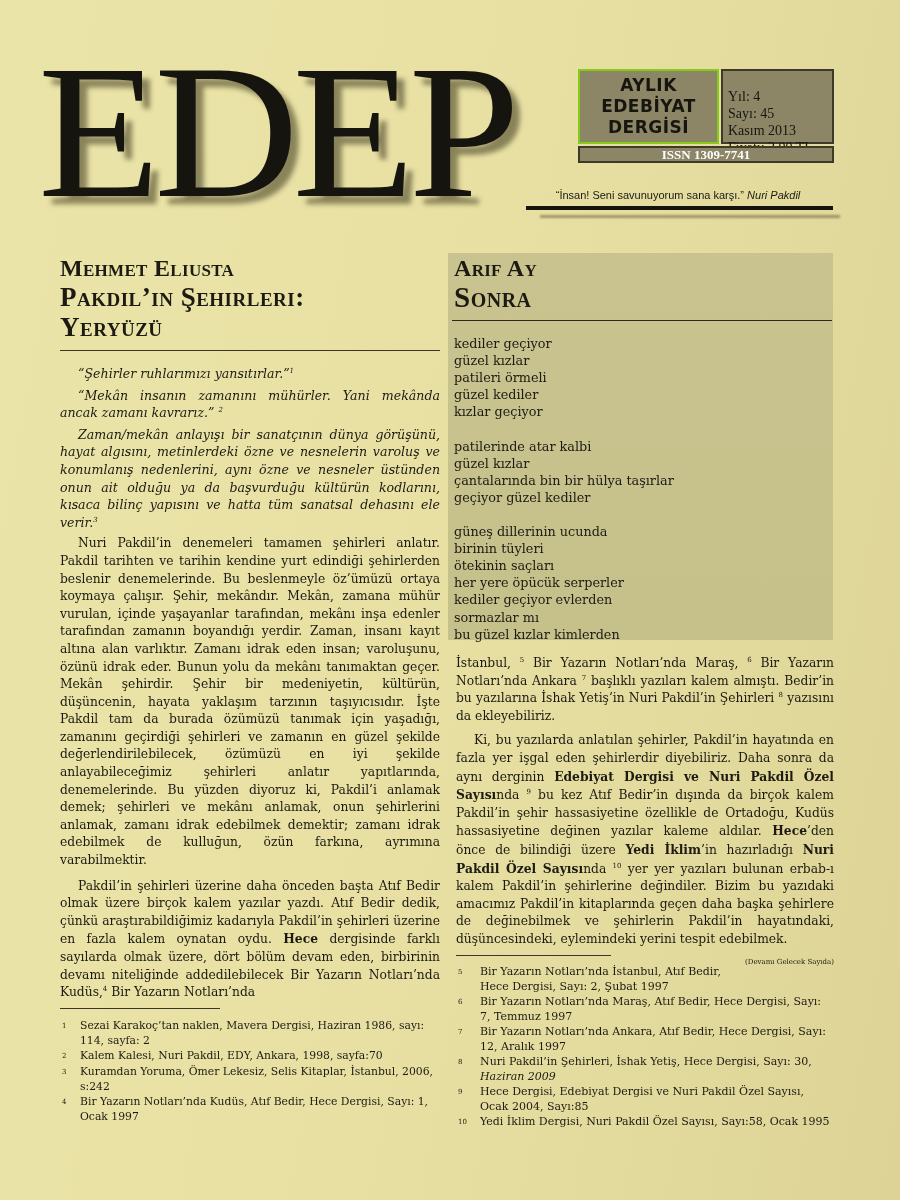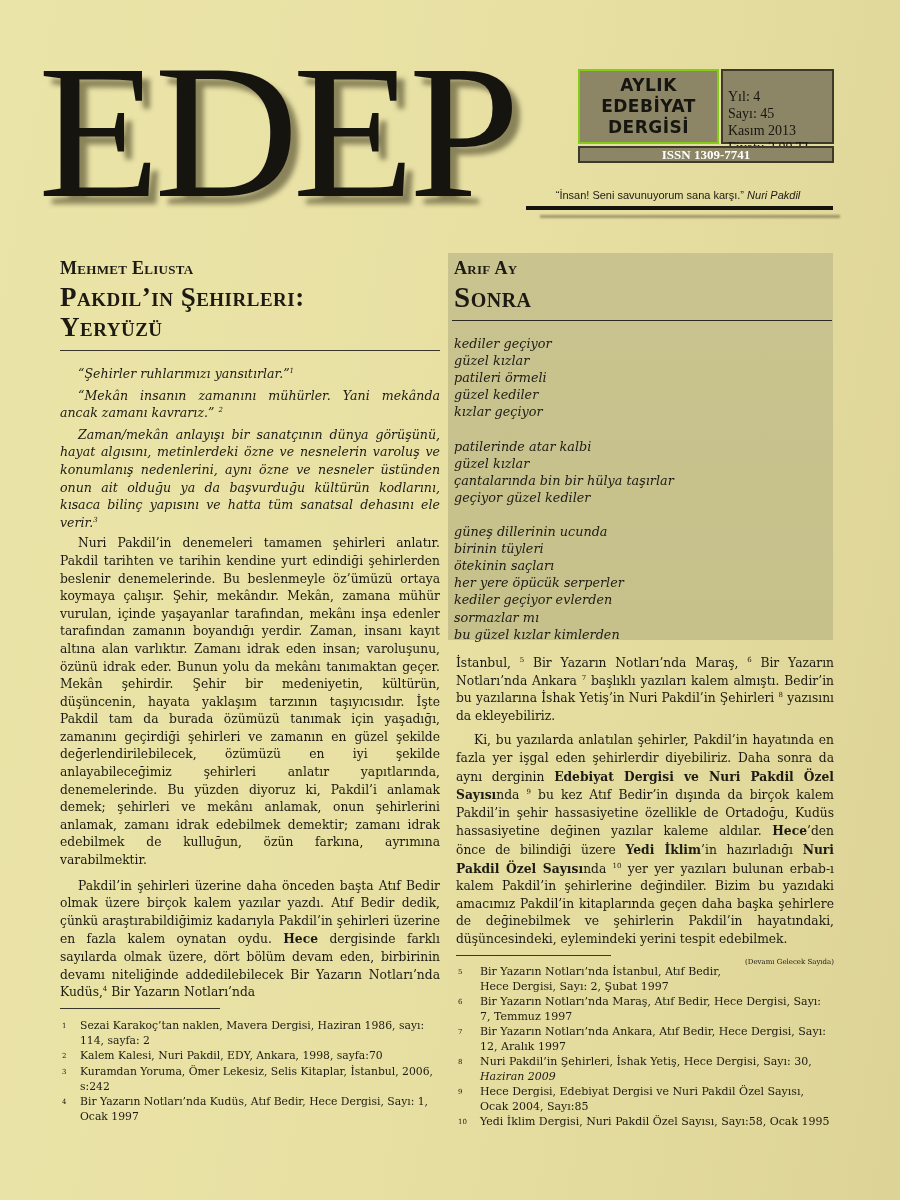--- a/index.html
+++ b/index.html
@@ -49,21 +49,21 @@
     font-family: Liberation Sans, sans-serif; font-size: 11px; text-align: center;
     padding-right: 4px;
   }
   .motto i { font-style: italic; }
   .motto-rule { position: absolute; left: 526px; top: 206px; width: 307px; height: 4px; background: #14130e; }
   .motto-shadow { position: absolute; left: 540px; top: 215px; width: 300px; height: 3px; background: rgba(70,65,40,0.45); filter: blur(1.2px); }
 
   
   .left { position: absolute; left: 60px; top: 258px; width: 380px; }
   .author {
-    font-family: "Liberation Serif", serif; font-weight: bold; font-size: 18px;
+    font-family: "Liberation Serif", serif; font-weight: bold; font-size: 24px;
     font-variant: small-caps; letter-spacing: 0.3px; line-height: 20px;
   }
   .title {
     font-family: "Liberation Serif", serif; font-weight: bold; font-size: 27px;
     font-variant: small-caps; line-height: 30px; letter-spacing: 0.5px; margin-top: 4px;
   }
   .rule { height: 1px; background: #3a372a; }
   .left .rule { margin-top: 8px; width: 380px; }
   .body-text {
     font-family: "DejaVu Serif", serif; font-size: 12.3px; line-height: 17.6px;
@@ -83,21 +83,21 @@
   .fn-text { flex: 1; }
 
   
   .poem-box {
     position: absolute; left: 448px; top: 253px; width: 385px; height: 387px;
     background: linear-gradient(180deg, #c9c38f 0%, #c6c08b 100%);
     padding: 5px 10px 0 6px;
   }
   .poem-box .rule { margin-top: 8px; margin-left: -2px; width: 380px; background: #2c2a20; }
   .poem { margin-top: 14px; font-family: "DejaVu Serif", serif; font-size: 12.8px; line-height: 17.1px; }
-  .stanza { margin-bottom: 17.1px; font-style: italic; }
+  .stanza { margin-bottom: 17.1px; }
 
   
   .right { position: absolute; left: 456px; top: 655px; width: 378px; }
   .right .body-text p:first-child { text-indent: 0; }
   .right .body-text p + p { margin-top: 7px; }
   .cont { font-size: 7px; float: right; margin-top: 5px; }
   .right .fn-rule { width: 155px; margin-top: 6px; }
   .right .footnotes { margin-top: 8px; font-size: 11px; line-height: 15px; }
   .right .fn-num { width: 24px; }
 </style>

